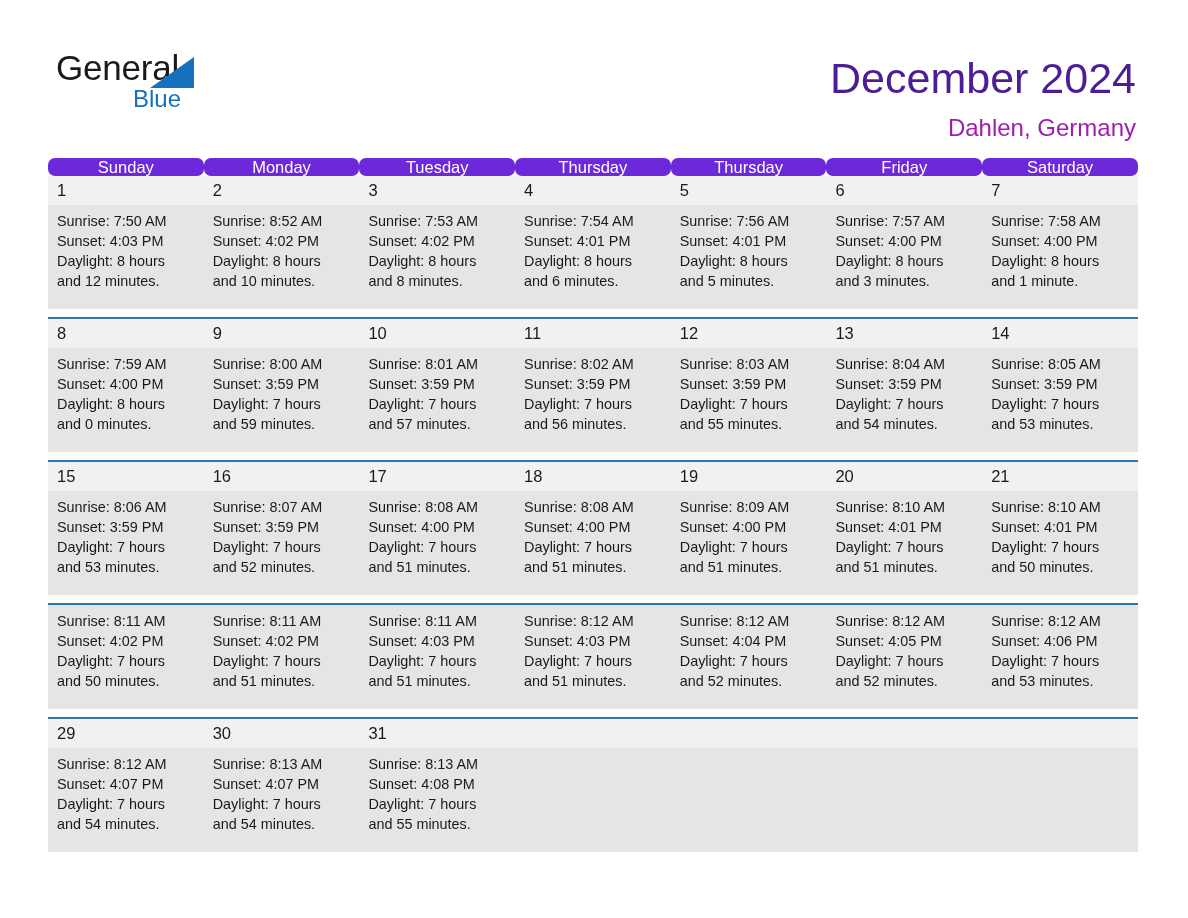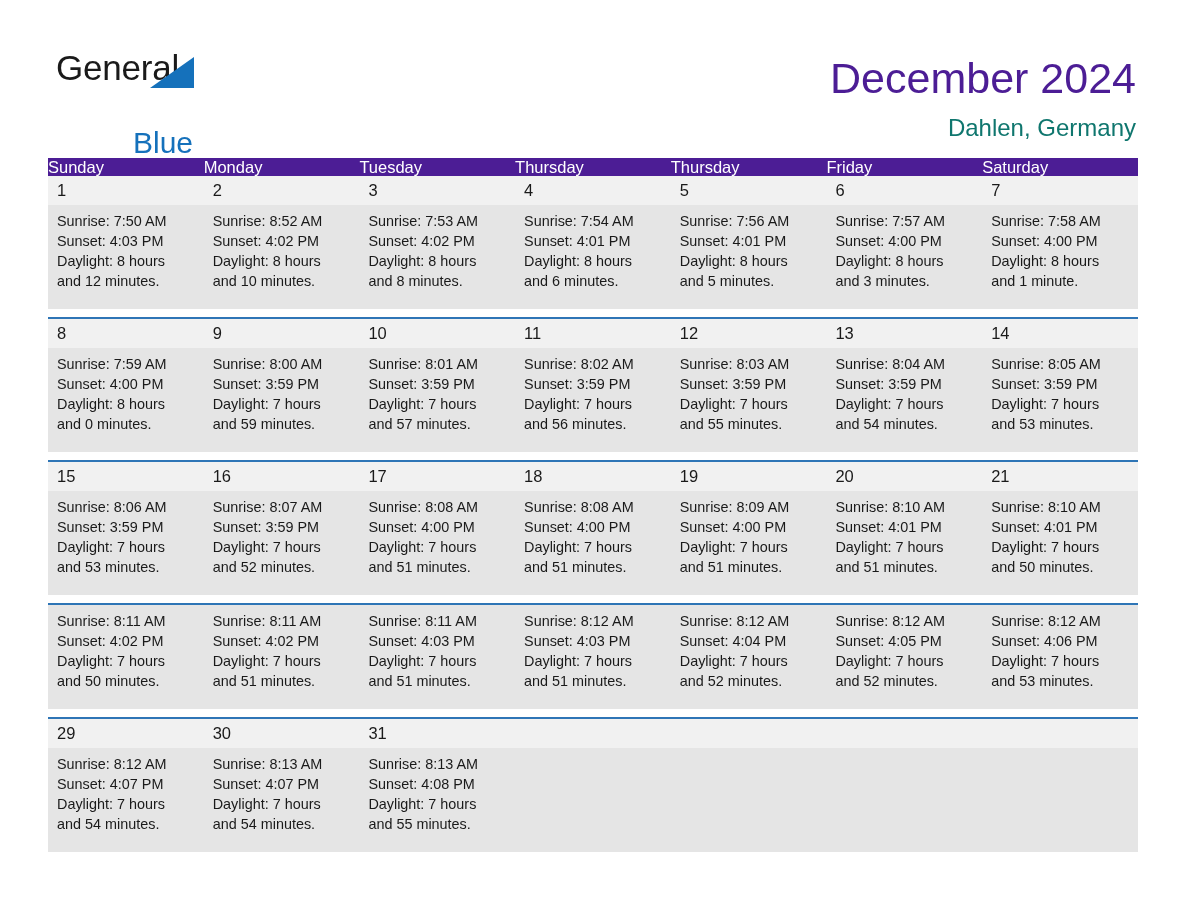--- a/index.html
+++ b/index.html
@@ -50,45 +50,44 @@
     position: absolute;
     left: 94px;
     top: 7px;
     width: 44px;
     height: 31px;
   }
   .logo-blue {
     position: absolute;
     left: 77px;
     top: 31px;
-    font-size: 30px;
+    font-size: 24px;
     line-height: 35px;
     color: #1571bb;
     font-family: "Liberation Sans", sans-serif;
-    margin-top: 44px;
   }
 
   .title-block {
     position: absolute;
     right: 52px;
     top: 52px;
     text-align: right;
   }
   .month-title {
     font-size: 43px;
     line-height: 52px;
     color: #4c1d95;
     font-weight: normal;
     margin: 0;
     white-space: nowrap;
   }
   .location {
     font-size: 24px;
     line-height: 30px;
-    color: #0f766e;
+    color: #a21caf;
     margin: 9px 0 0 0;
     white-space: nowrap;
   }
 
   
   .calendar {
     position: absolute;
     left: 48px;
     top: 158px;
     width: 1090px;
@@ -98,29 +97,30 @@
     border-collapse: collapse;
     table-layout: fixed;
   }
   .cal-table th, .cal-table td {
     padding: 0;
     margin: 0;
   }
 
   
   thead th {
-    background: #4c1d95;
+    background: #6d28d9;
     color: #ffffff;
     font-weight: normal;
     font-size: 16.5px;
     line-height: 18px;
-    text-align: left;
+    text-align: center;
     padding: 7px 0 8px 9px;
     vertical-align: middle;
     box-sizing: border-box;
+    border-radius: 7px;
   }
 
   
   tr.sep-row td {
     height: 10px;
     padding: 0;
     background: #ffffff;
   }
   tr.sep-row td .rule {
     height: 2px;

